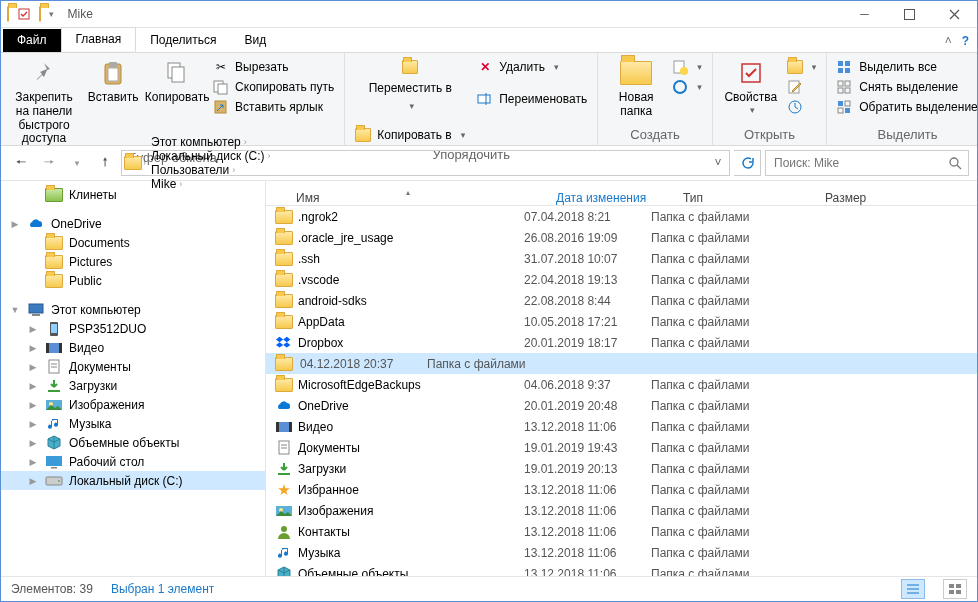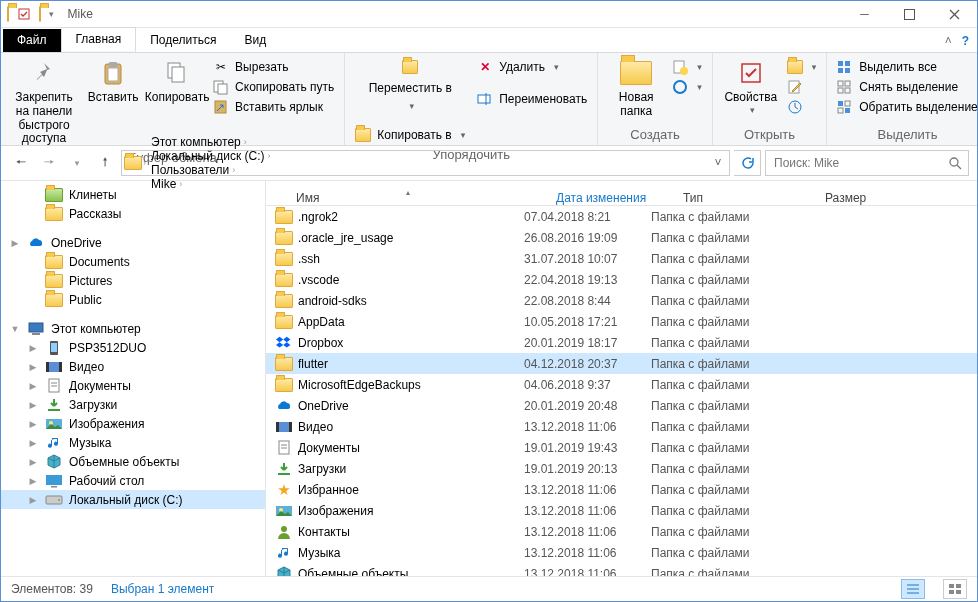--- a/index.html
+++ b/index.html
@@ -378,27 +378,20 @@
 
   <div class="body">
     <div class="tree" id="tree">
         <div class="titem" style="padding-left: 26px;">
           <span class="exp"></span>
           <span class="tic">
             <span class="folder" style="background:linear-gradient(#c9e8a6,#8bc34a);border-color:#6a9e2e"></span>
           </span>
           <span>Клинеты</span>
         </div>
-        <div class="titem" style="padding-left: 26px;">
-          <span class="exp"></span>
-          <span class="tic">
-            <span class="folder"></span>
-          </span>
-          <span>Рассказы</span>
-        </div>
         <div class="tsep"></div>
         <div class="titem" style="padding-left: 8px;">
           <span class="exp">▶</span>
           <span class="tic">
             <svg width="18" height="14">
               <path d="M4 10a3 3 0 0 1 1-5 4 4 0 0 1 7-1 3 3 0 0 1 3 3 2.5 2.5 0 0 1-2 3z" fill="#0a78d4"></path>
             </svg>
           </span>
           <span>OneDrive</span>
         </div>
@@ -590,21 +583,20 @@
               </svg>
             </span>
             <span class="rname">Dropbox</span>
             <span class="rdate">20.01.2019 18:17</span>
             <span class="rtype">Папка с файлами</span>
           </div>
           <div class="row sel">
             <span class="ric">
               <span class="folder"></span>
             </span>
-            <span class="rname">flutter</span>
             <span class="rdate">04.12.2018 20:37</span>
             <span class="rtype">Папка с файлами</span>
           </div>
           <div class="row">
             <span class="ric">
               <span class="folder"></span>
             </span>
             <span class="rname">MicrosoftEdgeBackups</span>
             <span class="rdate">04.06.2018 9:37</span>
             <span class="rtype">Папка с файлами</span>

